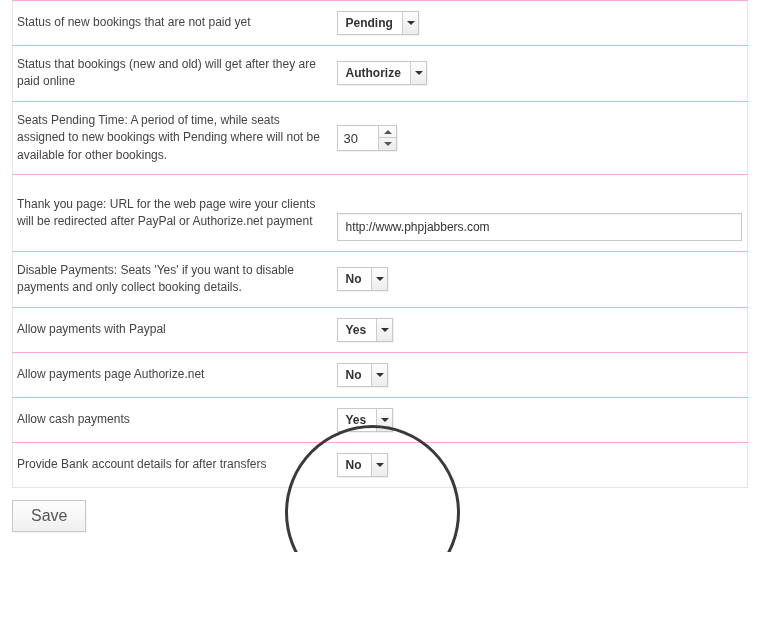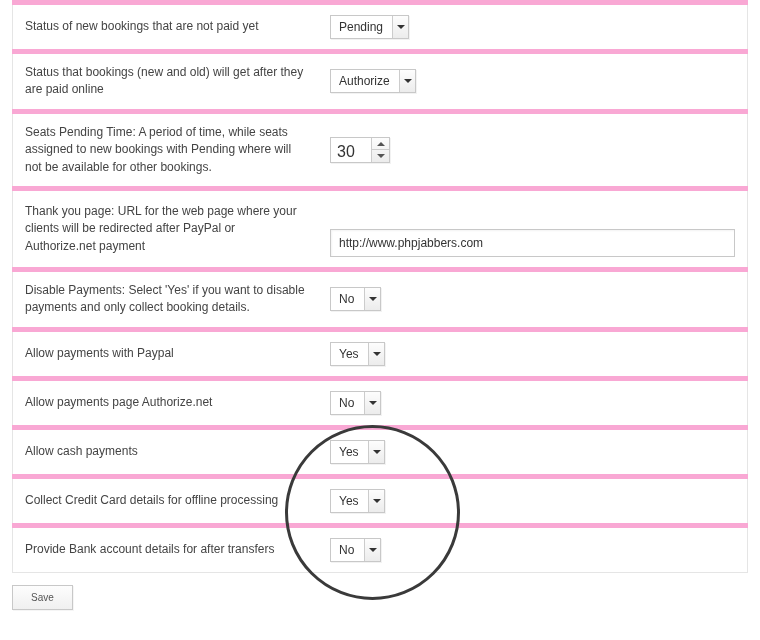--- a/index.html
+++ b/index.html
@@ -14,38 +14,39 @@
   .wrap {
     width: 760px;
     padding: 0 12px 20px 12px;
   }
   table {
     width: 100%;
     border-collapse: collapse;
     border: 1px solid #e5e5e5;
   }
   td {
-    border-top: 5px solid #f9a8d4;
-    padding: 10px 12px;
+    border-top: 1px solid #f9a8d4;
+    padding: 10px 4px;
     vertical-align: middle;
   }
   td.label-cell {
     width: 320px;
     color: #444;
     line-height: 1.45;
   }
   td.input-cell {
     background: #fff;
   }
   .select-wrap {
     display: inline-block;
     border: 1px solid #c8c8c8;
     background: #fff;
     height: 24px;
     box-shadow: 1px 1px 0 rgba(0,0,0,0.05);
+    font-weight: bold;
   }
   .select-wrap .val {
     display: inline-block;
     padding: 4px 6px 4px 8px;
     font-size: 12px;
     vertical-align: top;
   }
   .select-wrap .arrow-box {
     display: inline-block;
     width: 16px;
@@ -68,21 +69,21 @@
   .spinner {
     display: inline-flex;
     border: 1px solid #c8c8c8;
     height: 26px;
     box-shadow: 1px 1px 0 rgba(0,0,0,0.05);
     background:#fff;
   }
   .spinner .num {
     width: 40px;
     padding: 5px 6px;
-    font-size: 16px;
+    font-size: 13px;
   }
   .spinner .btns {
     width: 18px;
     display: flex;
     flex-direction: column;
     border-left: 1px solid #ccc;
     background: linear-gradient(#fdfdfd, #ececec);
   }
   .spinner .btns .up, .spinner .btns .down {
     flex:1;
@@ -107,21 +108,21 @@
     color:#333;
     margin-top:28px;
   }
 
   .save-btn {
     margin-top: 12px;
     display: inline-block;
     border: 1px solid #c8c8c8;
     background: linear-gradient(#fdfdfd,#f0f0f0);
     padding: 6px 18px;
-    font-size: 10px;
+    font-size: 16px;
     color: #555;
     cursor: pointer;
     box-shadow: 1px 1px 0 rgba(0,0,0,0.04);
   }
 
   .circle-overlay {
     position: absolute;
     border: 3px solid #3a3a3a;
     border-radius: 50%;
     pointer-events: none;
@@ -160,28 +161,28 @@
           <div class="num">30</div>
           <div class="btns">
             <div class="up"></div>
             <div class="down"></div>
           </div>
         </div>
       </td>
     </tr>
     <tr>
       <td class="label-cell">Thank you page:
-URL for the web page where your clients will be redirected after PayPal or Authorize.net payment</td>
+URL for the web page wire your clients will be redirected after PayPal or Authorize.net payment</td>
       <td class="input-cell">
         <input class="text-input" value="http://www.phpjabbers.com" style="">
       </td>
     </tr>
     <tr>
       <td class="label-cell">Disable Payments:
-Select 'Yes' if you want to disable payments and only collect booking details.</td>
+Seats 'Yes' if you want to disable payments and only collect booking details.</td>
       <td class="input-cell">
         <div class="select-wrap">
           <span class="val">No</span>
           <span class="arrow-box"></span>
         </div>
       </td>
     </tr>
     <tr>
       <td class="label-cell">Allow payments with Paypal</td>
       <td class="input-cell">
@@ -195,29 +196,20 @@
       <td class="label-cell">Allow payments page Authorize.net</td>
       <td class="input-cell">
         <div class="select-wrap">
           <span class="val">No</span>
           <span class="arrow-box"></span>
         </div>
       </td>
     </tr>
     <tr>
       <td class="label-cell">Allow cash payments</td>
-      <td class="input-cell">
-        <div class="select-wrap">
-          <span class="val">Yes</span>
-          <span class="arrow-box"></span>
-        </div>
-      </td>
-    </tr>
-    <tr>
-      <td class="label-cell">Collect Credit Card details for offline processing</td>
       <td class="input-cell">
         <div class="select-wrap">
           <span class="val">Yes</span>
           <span class="arrow-box"></span>
         </div>
       </td>
     </tr>
     <tr>
       <td class="label-cell">Provide Bank account details for after transfers</td>
       <td class="input-cell">

